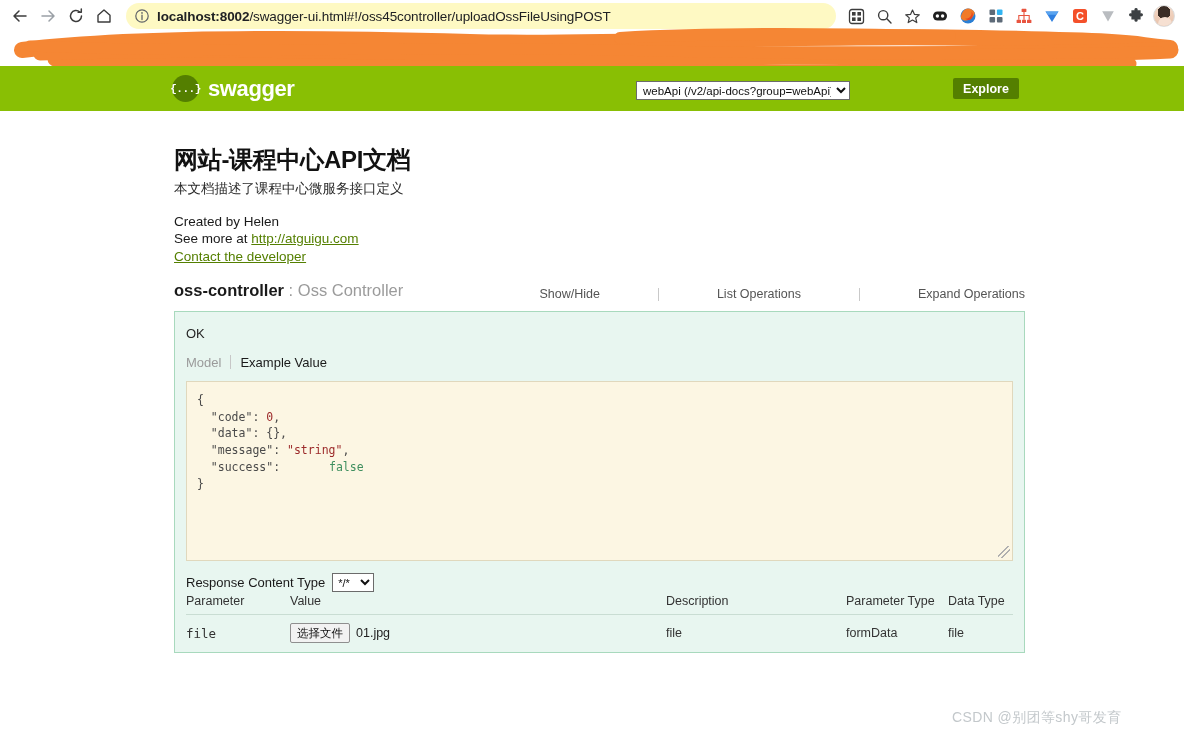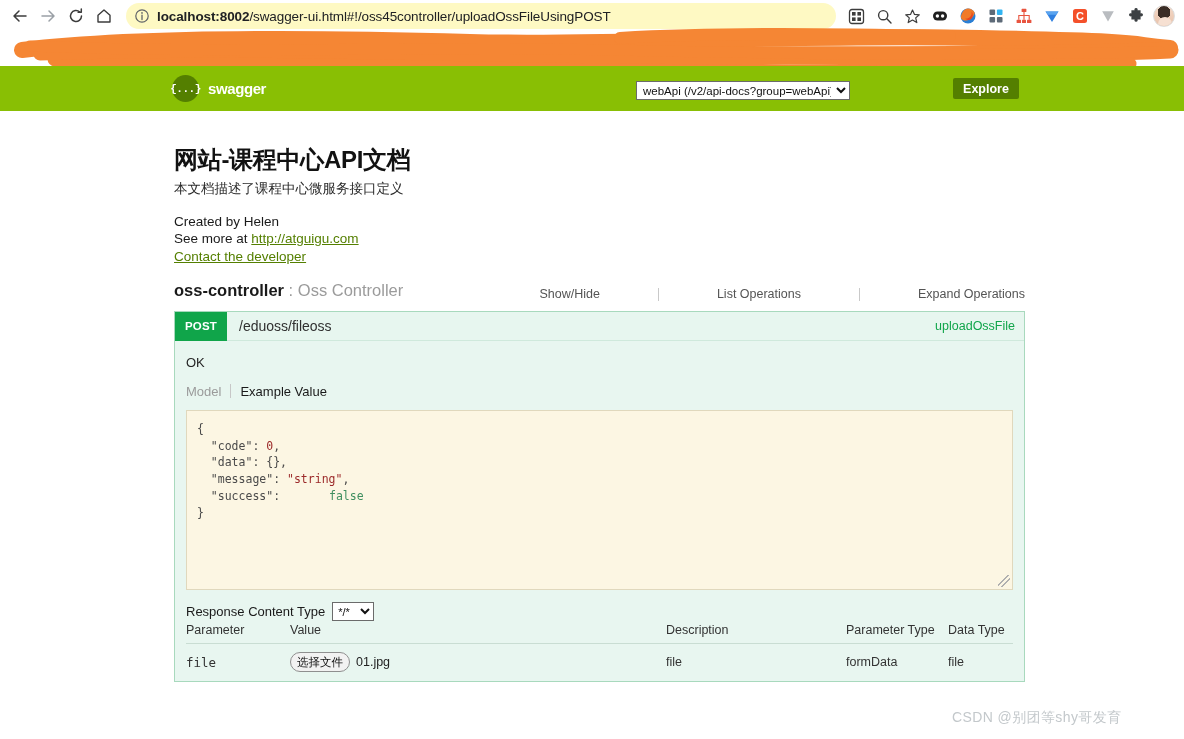--- a/index.html
+++ b/index.html
@@ -125,21 +125,21 @@
   }
   .logo-mark {
     width: 27px; height: 27px; border-radius: 50%;
     background: #547f00;
     display: flex; align-items: center; justify-content: center;
     color: #ffffff; font-size: 11px; font-weight: 700;
     font-family: "Liberation Mono", monospace;
     letter-spacing: -0.5px;
   }
   .logo-text {
-    color: #ffffff; font-size: 15px; font-weight: 700;
+    color: #ffffff; font-size: 22px; font-weight: 700;
     letter-spacing: -0.4px;
   }
   .api-select {
     position: absolute; left: 636px; top: 81px;
     width: 214px; height: 19px;
     font-size: 11.5px;
     font-family: "Liberation Sans", sans-serif;
     background: #ffffff;
     border: 1px solid #6b6b6b;
     color: #111;
@@ -288,21 +288,21 @@
   td.pval, th.pval { width: 376px; }
   td.pdesc, th.pdesc { width: 180px; }
   td.ptype, th.ptype { width: 102px; }
   .file-input { display: flex; align-items: center; gap: 6px; }
   .choose-btn {
     border: 1px solid #8f8f8f;
     background: #f2f2f2;
     padding: 2px 6px;
     font-size: 11.5px;
     color: #111;
-    border-radius: 10px;
+    border-radius: 2px;
     line-height: 14px;
   }
   .file-name { font-size: 12.5px; color: #222; }
 
   .watermark {
     position: absolute; left: 952px; top: 709px;
     font-size: 14px; color: #c3c8cb;
     letter-spacing: 0.4px;
     white-space: nowrap;
   }
@@ -481,25 +481,20 @@
     <div class="res-ops">
       <a href="#">Show/Hide</a>
       <span class="sep"></span>
       <a href="#">List Operations</a>
       <span class="sep"></span>
       <a href="#">Expand Operations</a>
     </div>
   </div>
 
   <div class="op-block">
-    <div class="op-bar">
-      <span class="op-method">POST</span>
-      <span class="op-path">/eduoss/fileoss</span>
-      <span class="op-nickname">uploadOssFile</span>
-    </div>
 
     <div class="op-body">
       <div class="sec-sub">OK</div>
 
       <div class="model-tabs">
         <span class="tab">Model</span>
         <span class="tabsep"></span>
         <span class="tab active">Example Value</span>
       </div>
 

